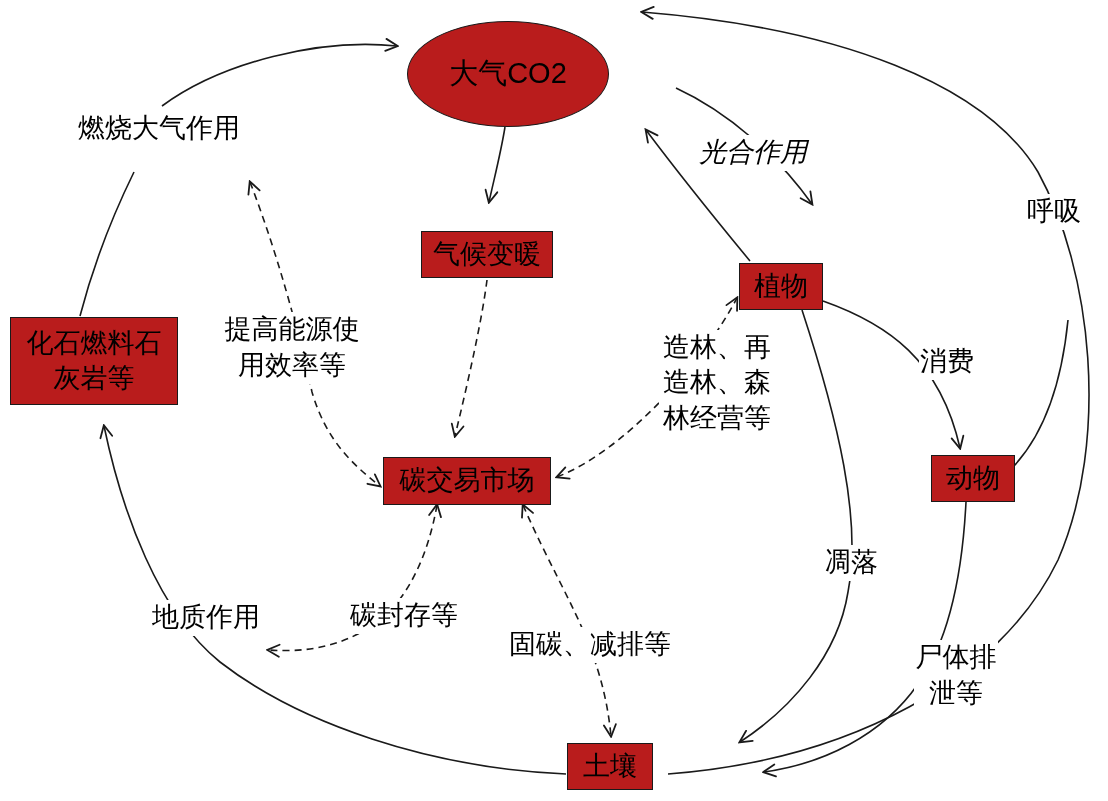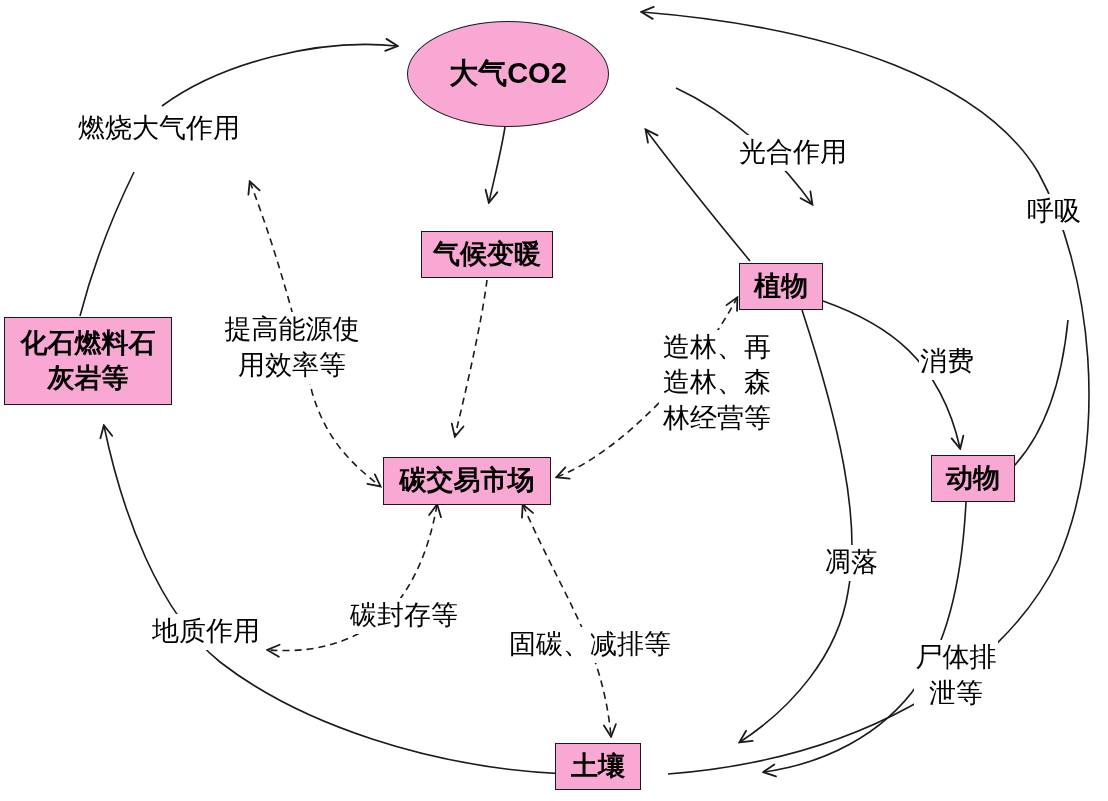--- a/index.html
+++ b/index.html
@@ -37,26 +37,25 @@
     line-height: 1.32;
     white-space: pre-line;
   }
   .node-box {
     position: absolute;
     z-index: 3;
     display: flex;
     align-items: center;
     justify-content: center;
     text-align: center;
-    background: #f9a8d4;
+    background: #b91c1c;
     border: 1.7px solid #1a1a1a;
     font-size: 27px;
     line-height: 1.3;
     white-space: pre-line;
-    font-weight: bold;
   }
   .node-ellipse {
     border-radius: 50%;
     font-size: 29px;
   }
 </style>
 </head>
 <body>
 
 <div id="stage">
@@ -82,52 +81,52 @@
 
     <path class="edge dashed" d="M 487,280 C 482,320 468,382 455,436" marker-end="url(#arrowhead)"></path>
     <path class="edge dashed" d="M 250,182 C 278,255 298,330 312,392 C 326,440 352,464 380,486" marker-start="url(#arrowhead)" marker-end="url(#arrowhead)"></path>
     <path class="edge dashed" d="M 557,477 C 622,452 700,368 737,298" marker-start="url(#arrowhead)" marker-end="url(#arrowhead)"></path>
     <path class="edge dashed" d="M 437,505 C 428,556 408,598 378,622 C 338,650 300,652 268,650" marker-start="url(#arrowhead)" marker-end="url(#arrowhead)"></path>
     <path class="edge dashed" d="M 523,505 C 546,558 572,602 588,642 C 602,678 608,706 611,736" marker-start="url(#arrowhead)" marker-end="url(#arrowhead)"></path>
   </svg>
 
   <div class="edge-label" style="left:76px; top:110px; width:166px; height:38px;">燃烧大气作用</div>
 
-  <div class="edge-label" style="left:737px; top:135px; width:112px; height:36px;">光合作用</div>
+  <div class="edge-label" style="left:697px; top:135px; width:112px; height:36px;font-style:italic;">光合作用</div>
 
   <div class="edge-label" style="left:1025px; top:194px; width:58px; height:36px;text-align:center;">呼吸</div>
 
   <div class="edge-label" style="left:218px; top:312px; width:148px; height:72px;text-align:center;">提高能源使
 用效率等</div>
 
   <div class="edge-label" style="left:612px; top:330px; width:116px; height:106px;margin-left:47px;">造林、再
 造林、森
 林经营等</div>
 
   <div class="edge-label" style="left:919px; top:344px; width:56px; height:36px;">消费</div>
 
   <div class="edge-label" style="left:823px; top:545px; width:56px; height:36px;">凋落</div>
 
-  <div class="edge-label" style="left:151px; top:614px; width:110px; height:36px;">地质作用</div>
+  <div class="edge-label" style="left:151px; top:600px; width:110px; height:36px;">地质作用</div>
 
   <div class="edge-label" style="left:340px; top:598px; width:112px; height:36px;margin-left:8px;">碳封存等</div>
 
   <div class="edge-label" style="left:508px; top:627px; width:164px; height:36px;">固碳、减排等</div>
 
   <div class="edge-label" style="left:914px; top:640px; width:84px; height:72px;">尸体排
 泄等</div>
 
   <div class="node-box node-ellipse" style="left:407px; top:21px; width:200px; height:104px;">大气CO2</div>
 
   <div class="node-box" style="left:421px; top:231px; width:130px; height:45px;">气候变暖</div>
 
-  <div class="node-box" style="left:4px; top:317px; width:166px; height:86px;">化石燃料石
+  <div class="node-box" style="left:10px; top:317px; width:166px; height:86px;">化石燃料石
 灰岩等</div>
 
   <div class="node-box" style="left:931px; top:455px; width:82px; height:45px;">动物</div>
 
   <div class="node-box" style="left:739px; top:263px; width:82px; height:45px;">植物</div>
 
   <div class="node-box" style="left:383px; top:457px; width:166px; height:46px;">碳交易市场</div>
 
-  <div class="node-box" style="left:555px; top:743px; width:84px; height:45px;">土壤</div>
+  <div class="node-box" style="left:567px; top:743px; width:84px; height:45px;">土壤</div>
 
 </div>
 
 </body></html>

